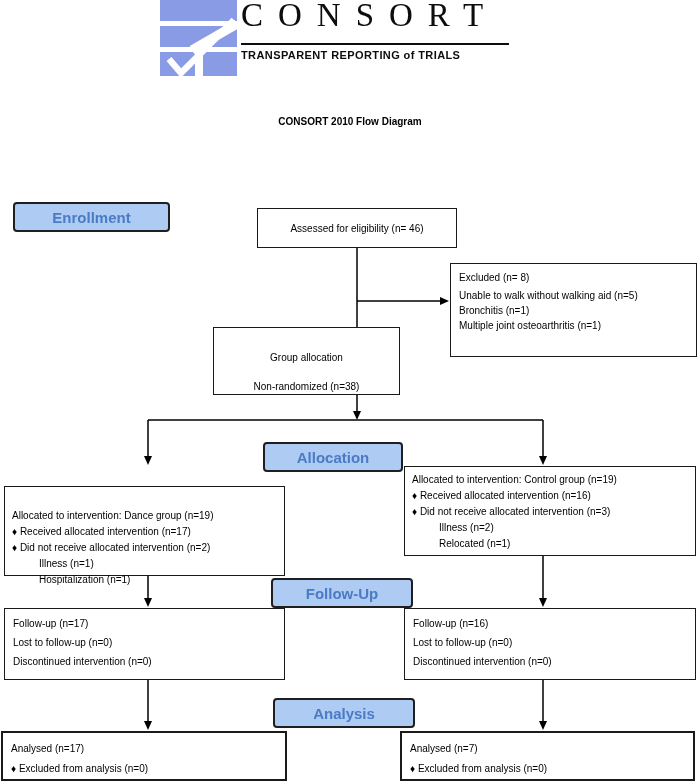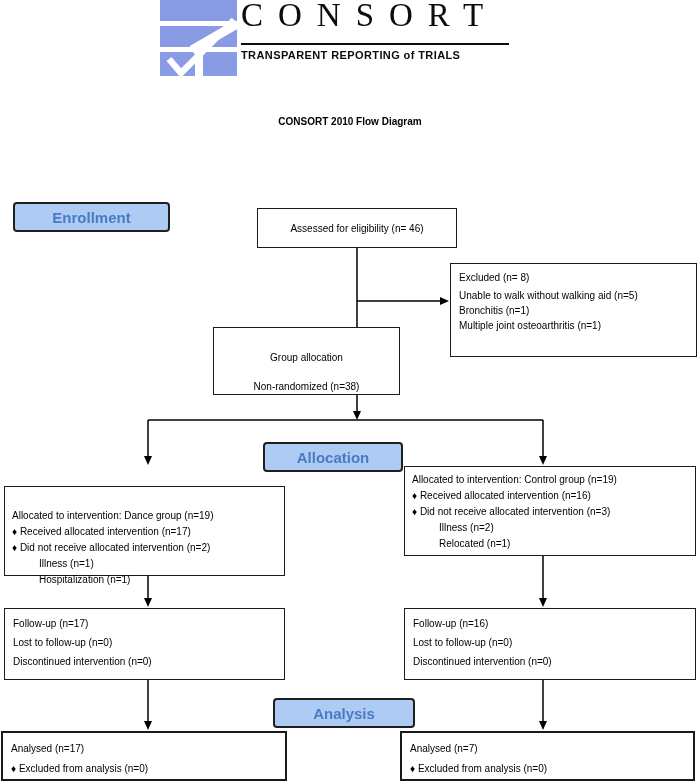--- a/index.html
+++ b/index.html
@@ -88,20 +88,21 @@
     <line x1="148" y1="420" x2="148" y2="456" stroke="#000" stroke-width="1.5" marker-end="url(#ah)"></line>
     <line x1="543" y1="420" x2="543" y2="456" stroke="#000" stroke-width="1.5" marker-end="url(#ah)"></line>
     <line x1="148" y1="556" x2="148" y2="598" stroke="#000" stroke-width="1.5" marker-end="url(#ah)"></line>
     <line x1="543" y1="556" x2="543" y2="598" stroke="#000" stroke-width="1.5" marker-end="url(#ah)"></line>
     <line x1="148" y1="680" x2="148" y2="721" stroke="#000" stroke-width="1.5" marker-end="url(#ah)"></line>
     <line x1="543" y1="680" x2="543" y2="721" stroke="#000" stroke-width="1.5" marker-end="url(#ah)"></line>
   </svg>
 
   <div class="stage" id="stage-enrollment">Enrollment</div>
   <div class="stage" id="stage-allocation">Allocation</div>
+  <div class="stage" id="stage-followup">Follow-Up</div>
   <div class="stage" id="stage-analysis">Analysis</div>
 
   <div class="fbox centered" id="box-assessed">
     <div class="line">Assessed for eligibility (n= 46)</div>
   </div>
 
   <div class="fbox" id="box-excluded">
     <div class="line">Excluded (n= 8)</div>
     <div class="line">Unable to walk without walking aid (n=5)</div>
     <div class="line">Bronchitis (n=1)</div>

